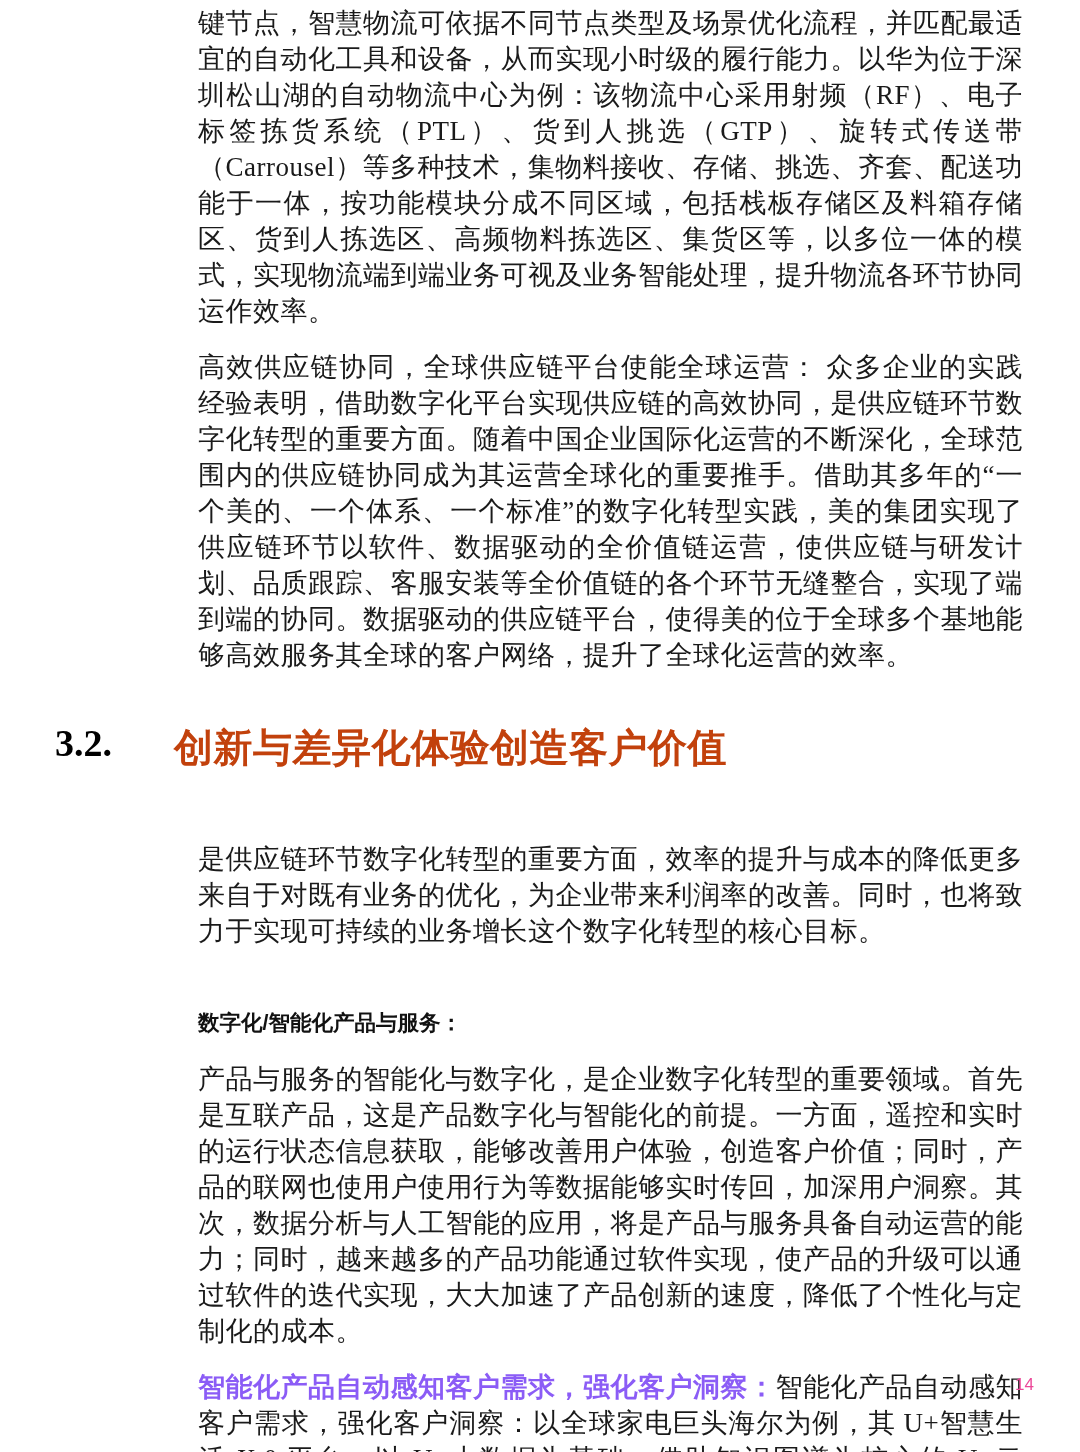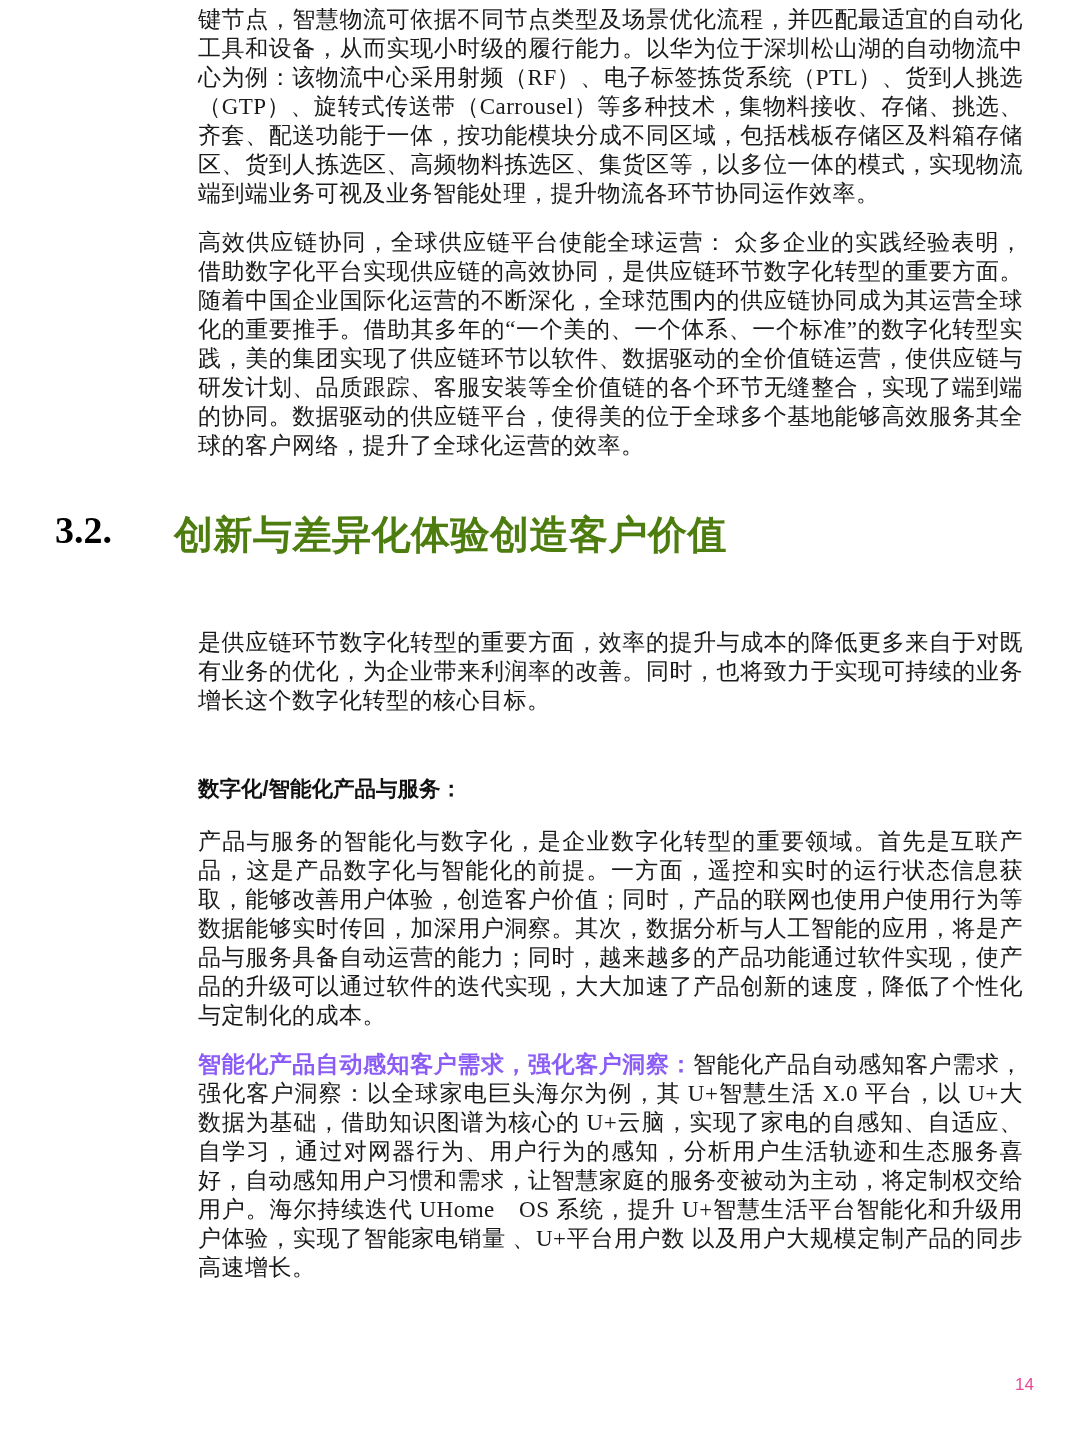--- a/index.html
+++ b/index.html
@@ -17,22 +17,22 @@
     color: #1a1a1a;
   }
   .body-col {
     position: absolute;
     left: 198px;
     top: 5px;
     width: 833px;
   }
   p.body-para {
     margin: 0 8px 20px 0;
-    font-size: 23px;
-    line-height: 29px;
+    font-size: 27px;
+    line-height: 36px;
     text-align: justify;
     text-align-last: left;
     letter-spacing: 0.5px;
   }
   .section-heading {
     margin: 48px 0 66px -143px; 
     display: flex;
     align-items: flex-start;
     white-space: nowrap;
   }
@@ -41,21 +41,21 @@
     font-weight: 700;
     font-size: 38px;
     color: #000000;
     width: 119px; 
     flex: 0 0 auto;
   }
   .heading-title {
     font-family: "Liberation Sans", "DejaVu Sans", sans-serif;
     font-weight: 800;
     font-size: 39px;
-    color: #4d7c0f;
+    color: #c2410c;
     letter-spacing: 0.5px;
   }
   p.subheading {
     margin: 60px 0 24px 0;
     font-family: "Liberation Sans", "DejaVu Sans", sans-serif;
     font-weight: 700;
     font-size: 21.5px;
     line-height: 28px;
     color: #111111;
   }

